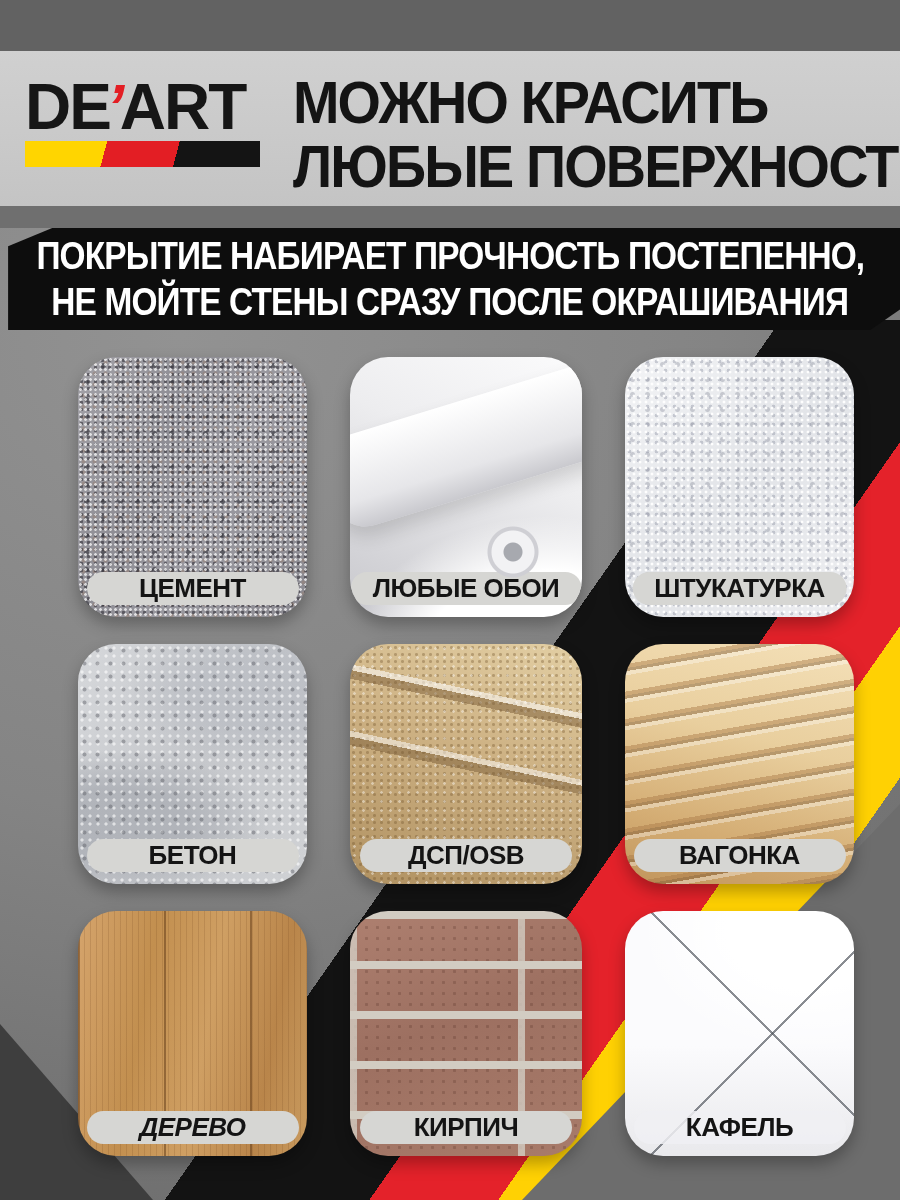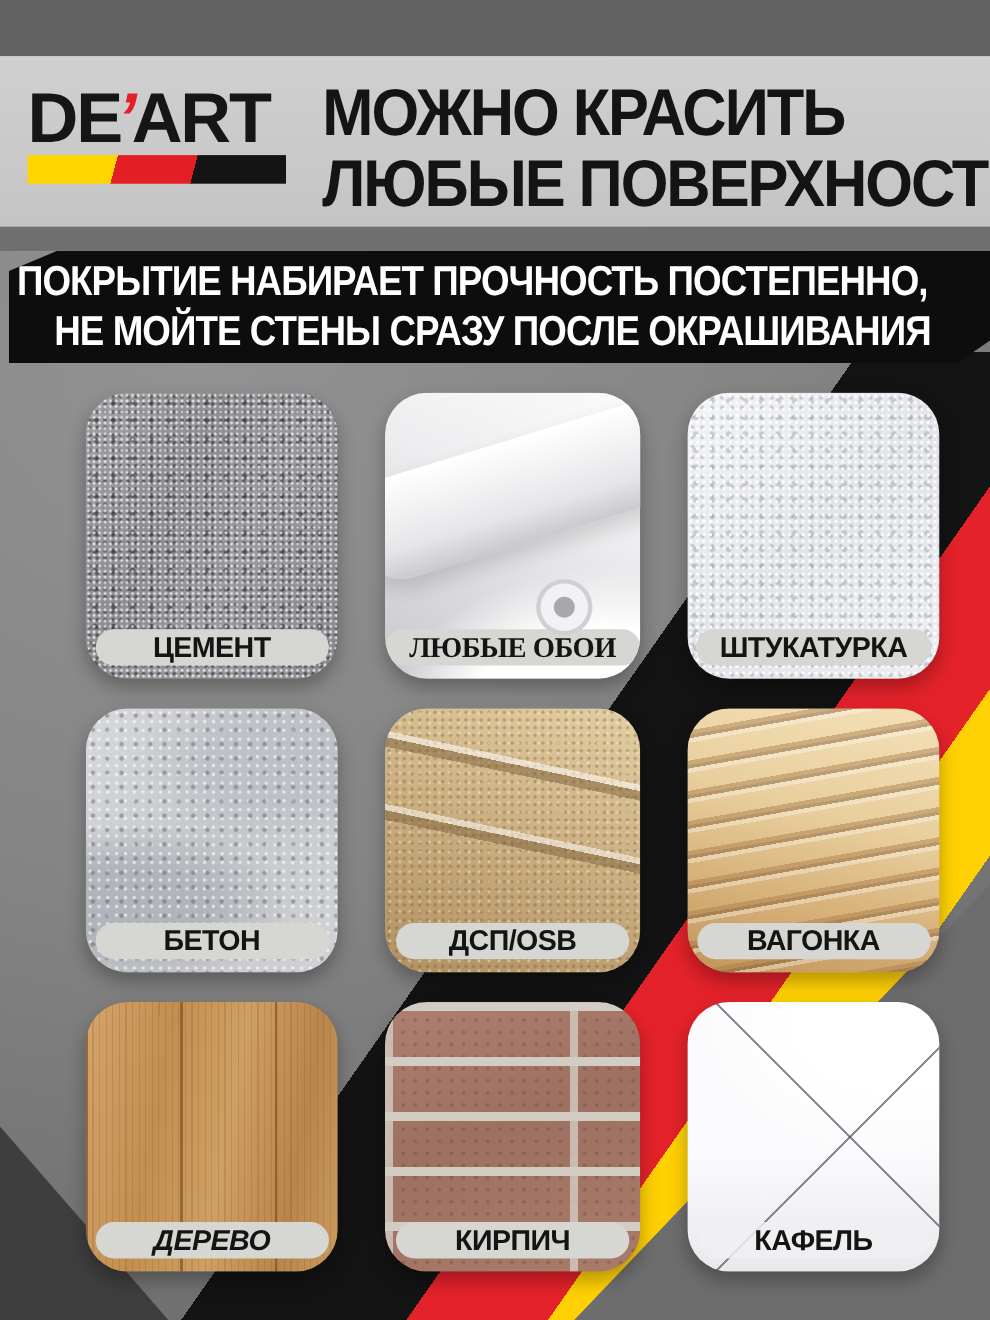--- a/index.html
+++ b/index.html
@@ -30,21 +30,21 @@
   .logo{position:absolute;left:25px;top:26px;width:240px;}
   .logo-text{font-size:64px;font-weight:700;letter-spacing:-2px;color:#161616;line-height:60px;white-space:nowrap;}
   .logo-text .apos{color:#e31e24;display:inline-block;transform:skewX(-12deg);margin:0 -3px;}
   .flagbar{margin-top:4px;width:235px;height:26px;
     background:linear-gradient(105deg,#ffd500 0 34%, #e31e24 34% 64%, #141414 64% 100%);}
   .headline{position:absolute;left:293px;top:20px;font-size:60px;line-height:64px;font-weight:700;
     letter-spacing:-2px;color:#141414;transform:scaleX(.93);transform-origin:left top;white-space:nowrap;}
   
   .banner{position:absolute;left:0;top:228px;width:900px;height:102px;z-index:4;background:#0d0d0d;
     clip-path:polygon(0.9% 100%, 0.9% 18%, 5.8% 0%, 100% 0%, 100% 80%, 96.7% 100%);
-    display:flex;flex-direction:column;justify-content:center;align-items:flex-end;gap:2px;}
+    display:flex;flex-direction:column;justify-content:center;align-items:center;gap:2px;}
   .banner div{color:#fff;font-size:38px;line-height:44px;font-weight:700;letter-spacing:-1px;
     transform:scaleX(.88);transform-origin:center;white-space:nowrap;}
   
   .grid{position:absolute;left:45px;top:357px;width:809px;z-index:5;display:grid;
     grid-template-columns:262px 265px 262px;grid-template-rows:260px 240px 245px;
     column-gap:10px;row-gap:27px;}
   .tile{position:relative;border-radius:38px;overflow:hidden;box-shadow:0 8px 16px rgba(0,0,0,.28);margin-left:33px;}
   .pill{position:absolute;bottom:12px;left:50%;transform:translateX(-50%);height:33px;min-width:168px;
     padding:0 22px;border-radius:17px;background:#d6d6d3;display:flex;align-items:center;justify-content:center;
     font-size:26px;font-weight:700;letter-spacing:-0.5px;color:#141414;white-space:nowrap;}
@@ -52,21 +52,21 @@
   
   .tx-cement{background-color:#95949b;background-image:
     radial-gradient(rgba(255,255,255,.7) 1px, rgba(0,0,0,0) 1.7px),
     radial-gradient(rgba(52,50,58,.6) 1.3px, rgba(0,0,0,0) 2px),
     radial-gradient(rgba(150,128,116,.5) 1.6px, rgba(0,0,0,0) 2.4px),
     radial-gradient(rgba(30,30,38,.5) 2px, rgba(0,0,0,0) 3px),
     linear-gradient(115deg,#a3a2a8 0%,#8e8d94 35%,#9a99a0 60%,#8a8990 100%);
     background-size:5px 5px,7px 7px,11px 11px,17px 17px,100% 100%;}
   .tx-wallpaper{background-color:#dddde0;background-image:
     radial-gradient(140% 95% at 85% 120%, #ffffff 0 40%, rgba(255,255,255,0) 62%),
-    linear-gradient(205deg,#fbfbfc 0%,#ededef 40%,#c7c7cc 100%); font-family: Liberation Serif, serif;}
+    linear-gradient(205deg,#fbfbfc 0%,#ededef 40%,#c7c7cc 100%);}
   .tx-wallpaper::before{content:"";position:absolute;left:-12%;top:16%;width:130%;height:36%;
     background:linear-gradient(180deg,#ffffff 0%,#e6e6e9 70%,#c9c9ce 100%);
     transform:rotate(-17deg);border-radius:34px;box-shadow:0 10px 18px rgba(0,0,0,.14);}
   .tx-wallpaper::after{content:"";position:absolute;left:56%;top:64%;width:66px;height:58px;border-radius:50%;
     background:radial-gradient(circle at 50% 50%, #a7a9af 0 9px, #f2f2f4 10px 21px, #cfcfd4 22px 25px, rgba(0,0,0,0) 26px);}
   .tx-stucco{background-color:#e9ebee;background-image:
     radial-gradient(rgba(255,255,255,.95) 1px, rgba(0,0,0,0) 1.8px),
     radial-gradient(rgba(148,152,168,.45) 1.4px, rgba(0,0,0,0) 2.2px),
     radial-gradient(rgba(120,124,140,.32) 2px, rgba(0,0,0,0) 3px),
     linear-gradient(135deg,#f3f4f6 0%,#e2e4e8 50%,#edeef1 100%);

